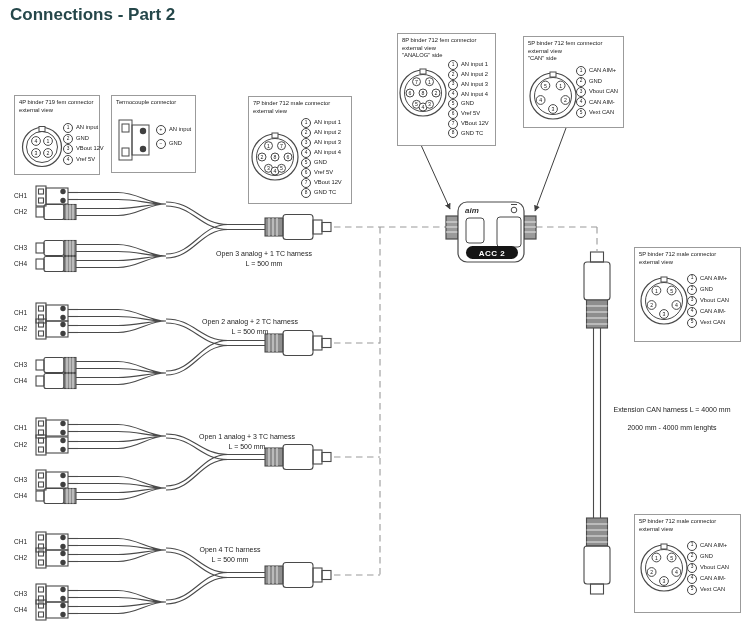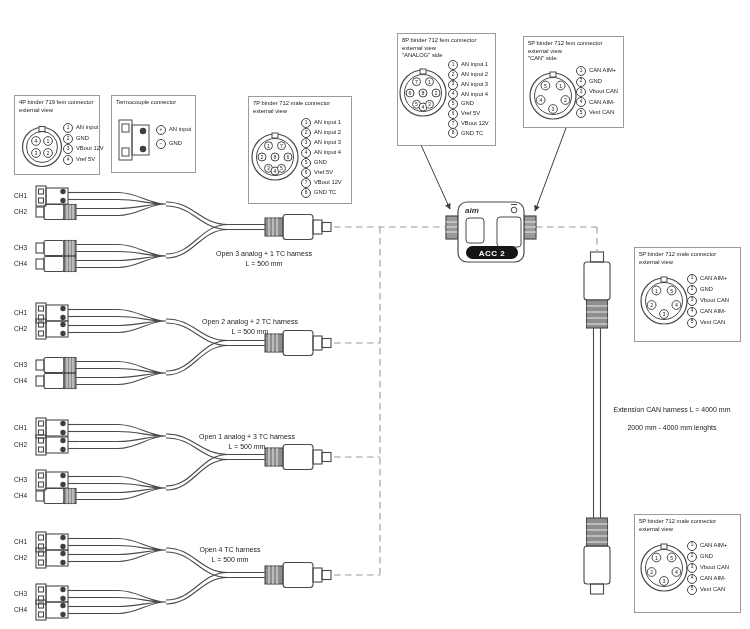--- a/index.html
+++ b/index.html
@@ -239,20 +239,21 @@
       <text x="230" y="552">Open 4 TC harness</text>
       <text x="230" y="562">L = 500 mm</text>
     </g>
 
     <g font-size="7" fill="#222" text-anchor="middle">
       <text x="672" y="412">Extension CAN harness L = 4000 mm</text>
       <text x="672" y="430">2000 mm - 4000 mm lenghts</text>
     </g>
   </svg>
 
+  <div class="page-title">Connections - Part 2</div>
 
   <div class="box box-a">
     <div class="box-title">
       <div>4P binder 719 fem connector</div>
       <div>external view</div>
     </div>
     <svg class="conn-svg" width="46" height="46">
       <circle class="outer" cx="23" cy="23" r="19.5"></circle>
       <circle cx="23" cy="23" r="15.5"></circle>
       <rect class="notch" x="20" y="2.5" width="6" height="5"></rect>

